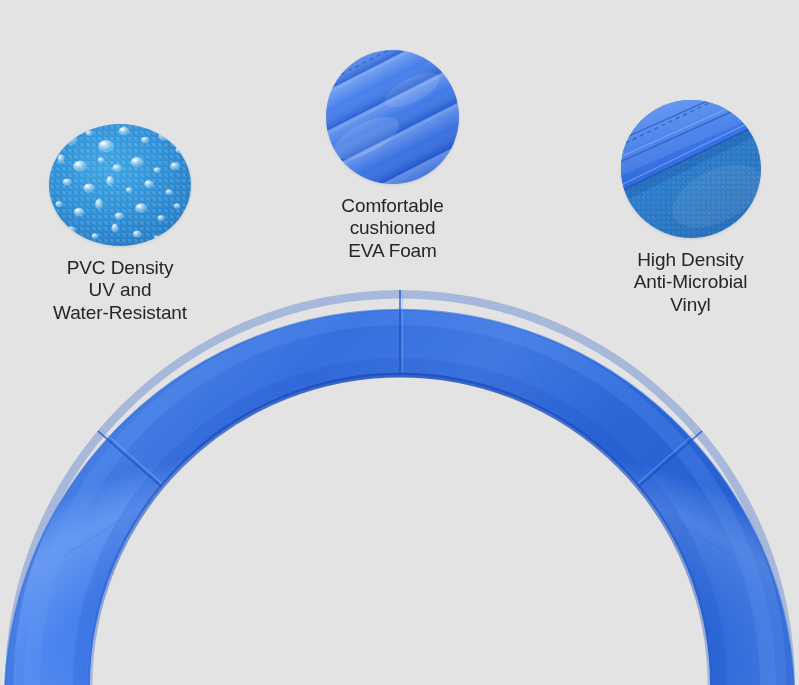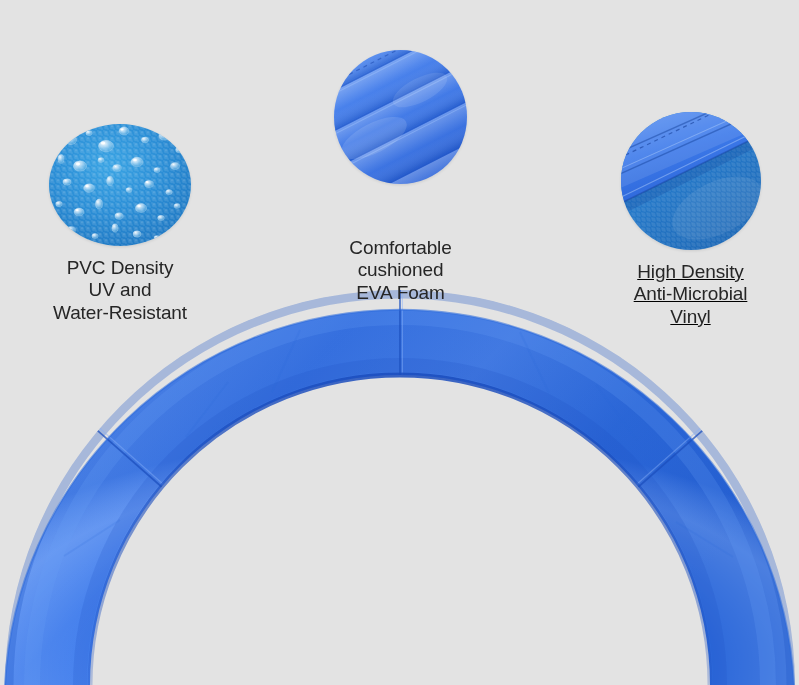--- a/index.html
+++ b/index.html
@@ -59,22 +59,22 @@
     text-align: center;
     color: #262626;
     font-size: 19px;
     line-height: 1.18;
     letter-spacing: -0.1px;
     white-space: pre-line;
   }
 
   
   #feature-pvc        { left: 20px;  top: 124px; width: 200px; }
-  #feature-eva        { left: 318px; top: 50px;  width: 165px; gap: 42px; }
-  #feature-vinyl      { left: 598px; top: 112px; width: 185px; text-decoration: underline; }
+  #feature-eva        { left: 310px; top: 50px;  width: 165px; }
+  #feature-vinyl      { left: 598px; top: 100px; width: 185px; }
 
   #feature-pvc   .feature-photo { width: 142px; height: 122px; border-radius: 50%; }
   #feature-eva   .feature-photo { width: 133px; height: 134px; }
   #feature-vinyl .feature-photo { width: 140px; height: 138px; }
 </style>
 </head>
 <body>
 
 <div id="scene">
 

